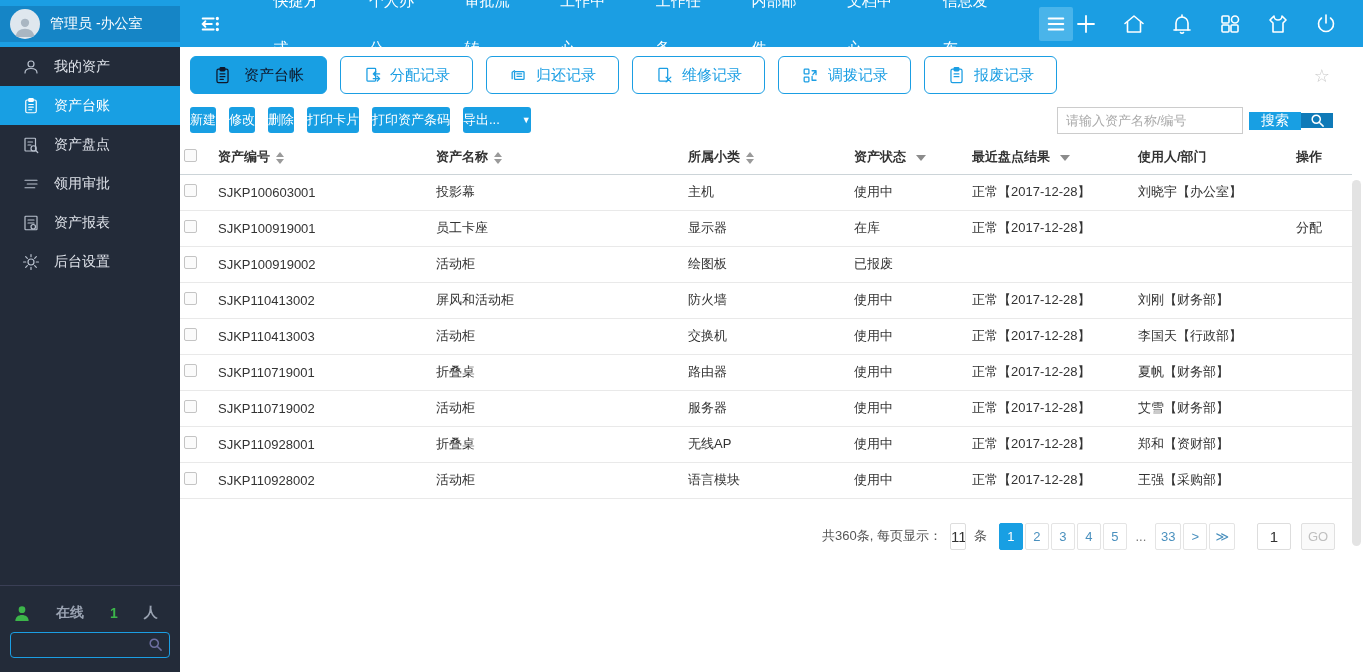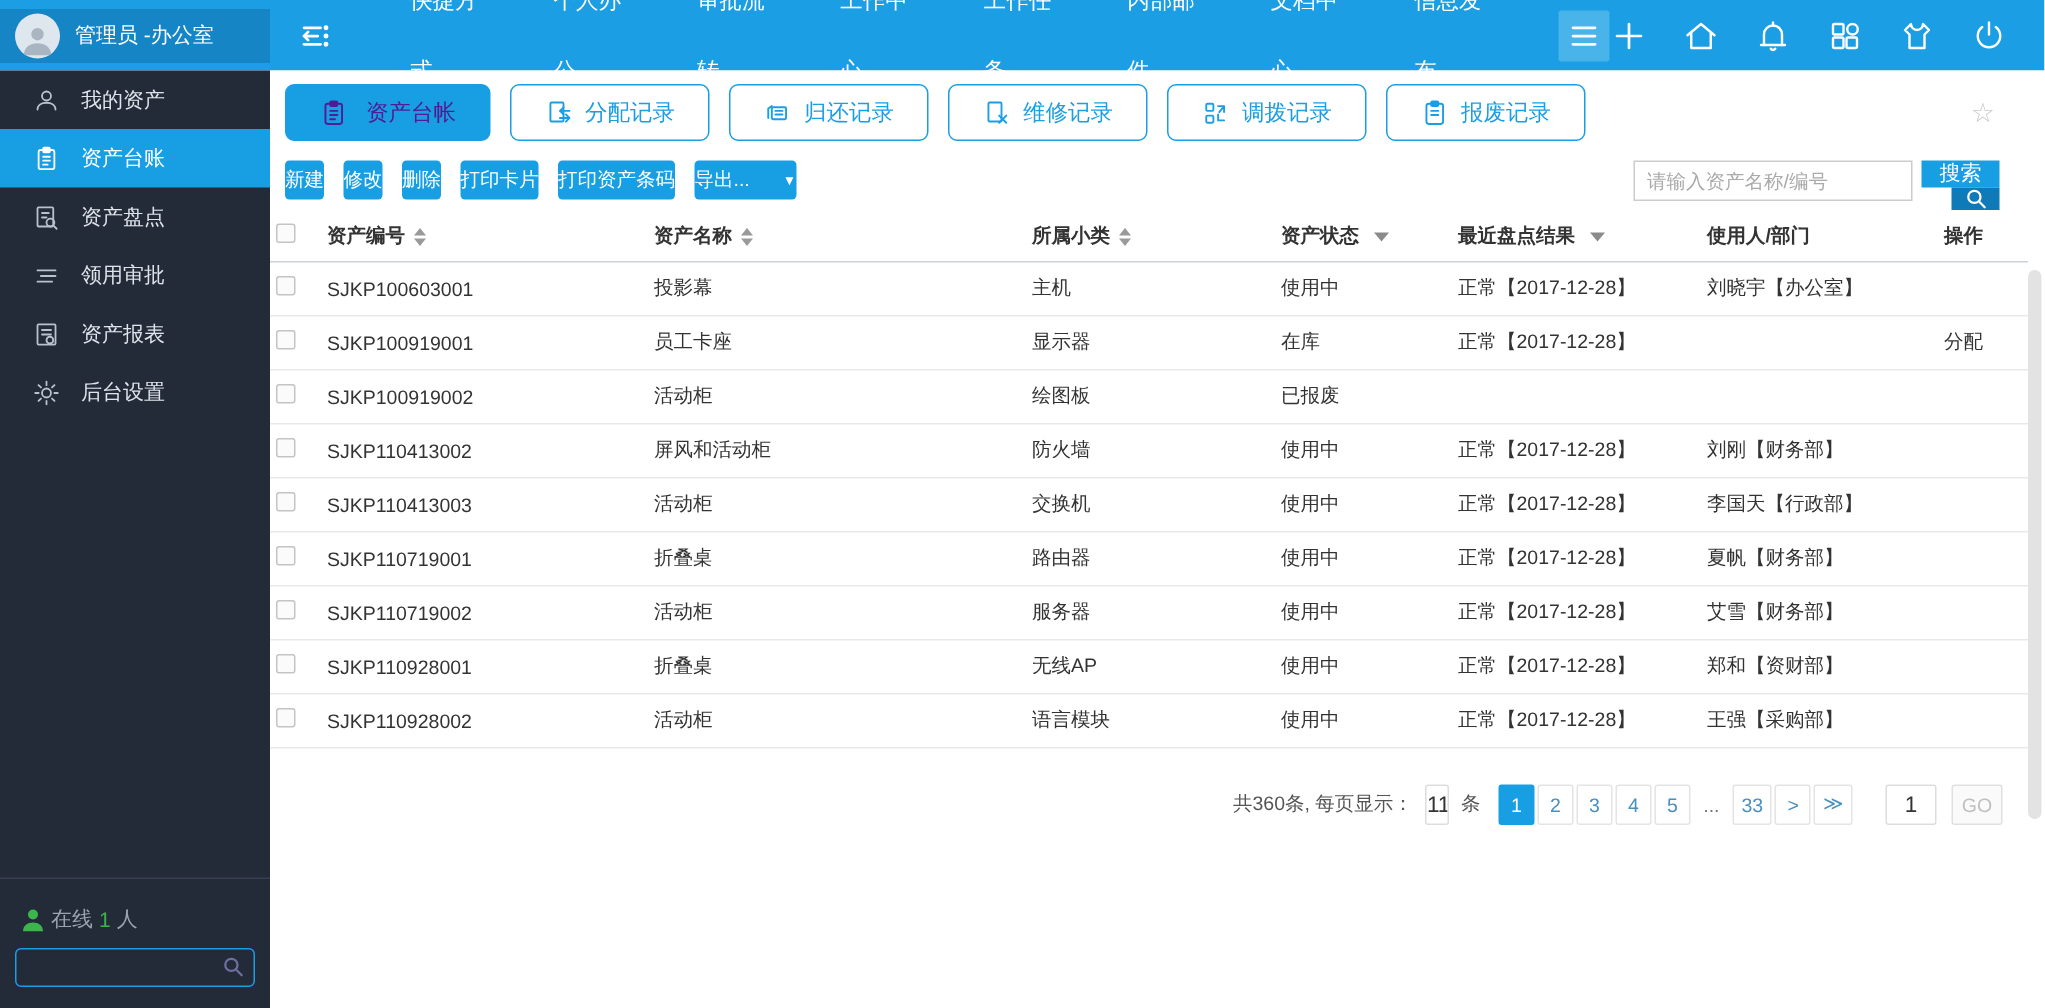--- a/index.html
+++ b/index.html
@@ -24,45 +24,45 @@
 
   
   .sidebar { position:absolute; top:47px; left:0; width:180px; height:625px; background:#232b39; color:#dfe3ea; }
   .side-item { height:39px; display:flex; align-items:center; gap:14px; padding-left:22px; font-size:14px; cursor:pointer; }
   .side-item .icn { width:18px; height:18px; color:#b9c1ce; display:inline-flex; }
   .side-item .icn svg { width:18px; height:18px; }
   .side-item.first { background:#1c222e; border-bottom:1px solid #2c3444; }
   .side-item.active { background:#189fe3; color:#fff; }
   .side-item.active .icn { color:#fff; }
   .side-bottom { position:absolute; bottom:0; left:0; width:180px; padding:12px 10px 14px 10px; border-top:1px solid #3a3f55; }
-  .online-row { display:flex; align-items:center; gap:4px; font-size:14px; color:#9aa3b2; padding:6px 0 10px 4px; }
+  .online-row { display:flex; align-items:center; gap:26px; font-size:14px; color:#9aa3b2; padding:6px 0 10px 4px;font-weight:bold; }
   .online-row .person { color:#3cb54a; display:inline-flex; }
   .online-row .person svg { width:16px; height:16px; }
   .online-num { color:#3cb54a; }
   .side-search { position:relative; }
   .side-search input { width:160px; height:26px; background:transparent; border:1px solid #1b9ee3; border-radius:4px; color:#cfd4dd; padding:0 26px 0 8px; font-size:13px; outline:none; }
   .side-search .mag { position:absolute; right:7px; top:5px; color:#6e6fa0; }
   .side-search .mag svg { width:15px; height:15px; }
 
   
   .main { position:absolute; top:47px; left:180px; width:1183px; height:625px; background:#fff; }
 
   .tabsrow { display:flex; align-items:center; padding:9px 0 8px 10px; gap:13px; position:relative; }
   .tab { height:38px; display:flex; align-items:center; gap:8px; padding:0 22px; border:1px solid #1b9ee3; border-radius:6px; color:#1b9ee3; font-size:15px; background:#fff; cursor:pointer; }
   .tab .ticn { display:inline-flex; } .tab .ticn svg { width:19px; height:19px; }
-  .tab.active { background:#189fe3; color:#4c1d95; border-color:#189fe3;gap:12px; }
+  .tab.active { background:#189fe3; color:#0f172a; border-color:#189fe3;gap:12px; }
   .fav-star { position:absolute; right:33px; top:18px; color:#c9c9c9; font-size:18px; cursor:pointer; }
 
   .toolrow { display:flex; align-items:center; padding:5px 0 8px 10px; position:relative; }
   .tbtn { height:26px; background:#189fe3; color:#fff; border:none; border-radius:3px; font-size:13px; padding:0 0; margin-right:13px; cursor:pointer; font-family:inherit; display:flex; align-items:center; gap:8px; }
   .tbtn .caret { font-size:9px; margin-left:14px; }
   .searchbox { position:absolute; right:30px; top:5px; display:flex; align-items:center; }
   .searchbox input { width:186px; height:27px; border:1px solid #ccc; font-size:13px; padding:0 8px; color:#333; outline:none; }
   .searchbox input::placeholder { color:#aaa; }
-  .sbtn { height:27px; display:flex; align-items:flex-end; margin-left:6px; cursor:pointer;flex-direction:column; }
+  .sbtn { height:27px; display:flex; align-items:center; margin-left:6px; cursor:pointer; }
   .sbtn .stxt { background:#189fe3; color:#fff; font-size:14px; display:flex; align-items:center; padding:0 12px; }
   .sbtn .smag { background:#0f7ab8; color:#fff; width:32px; display:flex; align-items:center; justify-content:center; }
   .sbtn .smag svg { width:15px; height:15px; }
 
   
   table.grid { border-collapse:collapse; width:1172px; table-layout:fixed; margin-left:0; }
   table.grid th { height:33px; font-size:13px; color:#333; text-align:left; font-weight:bold; border-bottom:1px solid #ccd4d8; padding:0 4px; white-space:nowrap; }
   table.grid td { height:36px; font-size:13px; color:#333; border-bottom:1px solid #e9e9e9; padding:0 4px; white-space:nowrap; overflow:hidden; }
   .cbx { width:13px; height:13px; border:1px solid #c4c4c4; background:#fbfbfb; display:inline-block; border-radius:2px; cursor:pointer; }
   .sort { display:inline-flex; flex-direction:column; vertical-align:middle; margin-left:6px; gap:2px; cursor:pointer; }

